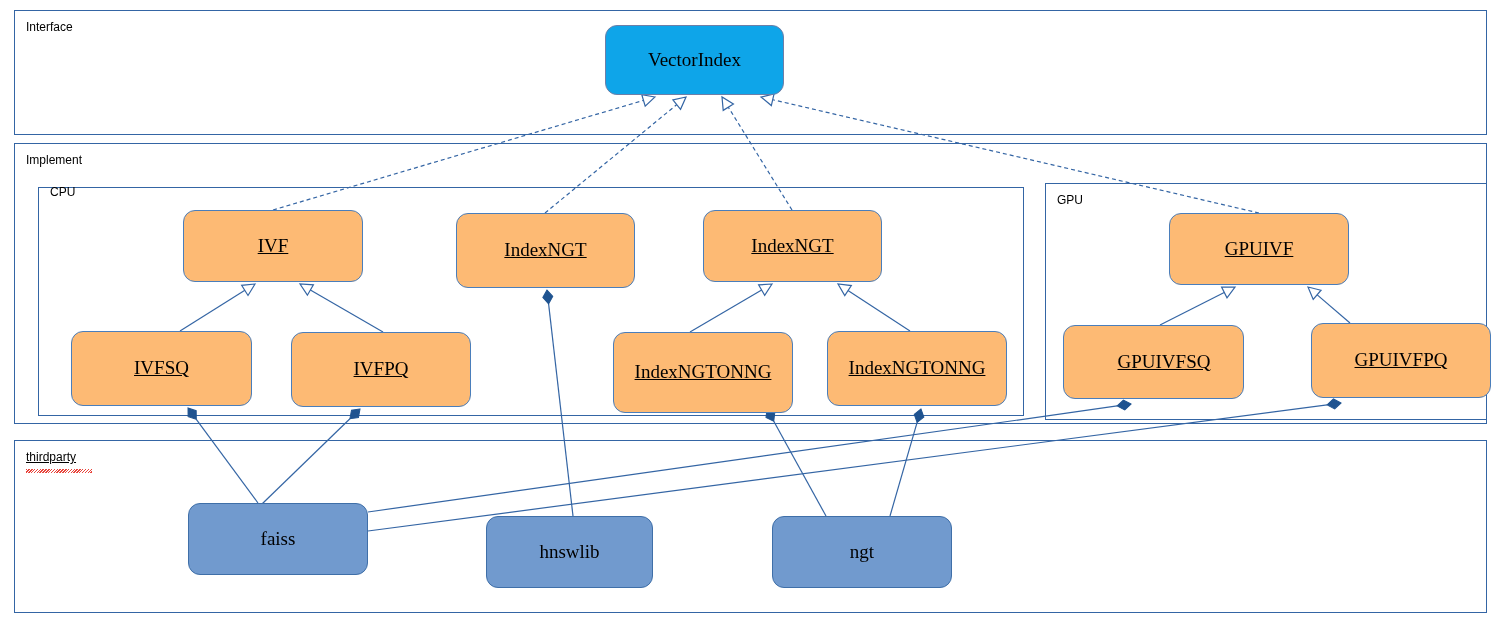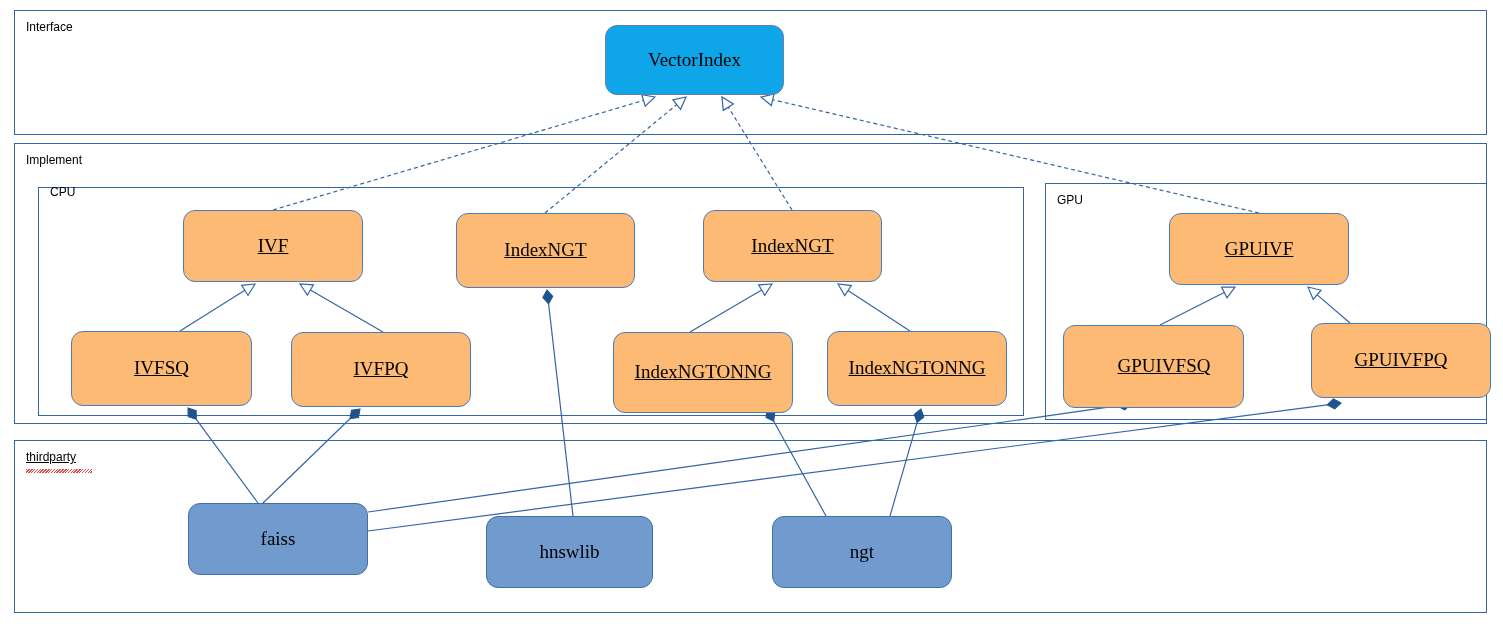--- a/index.html
+++ b/index.html
@@ -188,19 +188,19 @@
   <div id="nodes-layer">
       <div class="node iface" style="left: 605px; top: 25px; width: 179px; height: 70px;">VectorIndex</div>
       <div class="node impl" style="left: 183px; top: 210px; width: 180px; height: 72px;">IVF</div>
       <div class="node impl" style="left: 456px; top: 213px; width: 179px; height: 75px;">IndexNGT</div>
       <div class="node impl" style="left: 703px; top: 210px; width: 179px; height: 72px;">IndexNGT</div>
       <div class="node impl" style="left: 71px; top: 331px; width: 181px; height: 75px;">IVFSQ</div>
       <div class="node impl" style="left: 291px; top: 332px; width: 180px; height: 75px;">IVFPQ</div>
       <div class="node impl" style="left: 613px; top: 332px; width: 180px; height: 81px;">IndexNGTONNG</div>
       <div class="node impl" style="left: 827px; top: 331px; width: 180px; height: 75px;">IndexNGTONNG</div>
       <div class="node impl" style="left: 1169px; top: 213px; width: 180px; height: 72px;">GPUIVF</div>
-      <div class="node impl" style="left: 1063px; top: 325px; width: 181px; height: 83px; padding-left: 21px;">GPUIVFSQ</div>
+      <div class="node impl" style="left: 1063px; top: 325px; width: 181px; height: 74px; padding-left: 21px;">GPUIVFSQ</div>
       <div class="node impl" style="left: 1311px; top: 323px; width: 180px; height: 75px;">GPUIVFPQ</div>
       <div class="node third" style="left: 188px; top: 503px; width: 180px; height: 72px;">faiss</div>
       <div class="node third" style="left: 486px; top: 516px; width: 167px; height: 72px;">hnswlib</div>
       <div class="node third" style="left: 772px; top: 516px; width: 180px; height: 72px;">ngt</div>
     </div>
 </div>
 
 </body></html>

